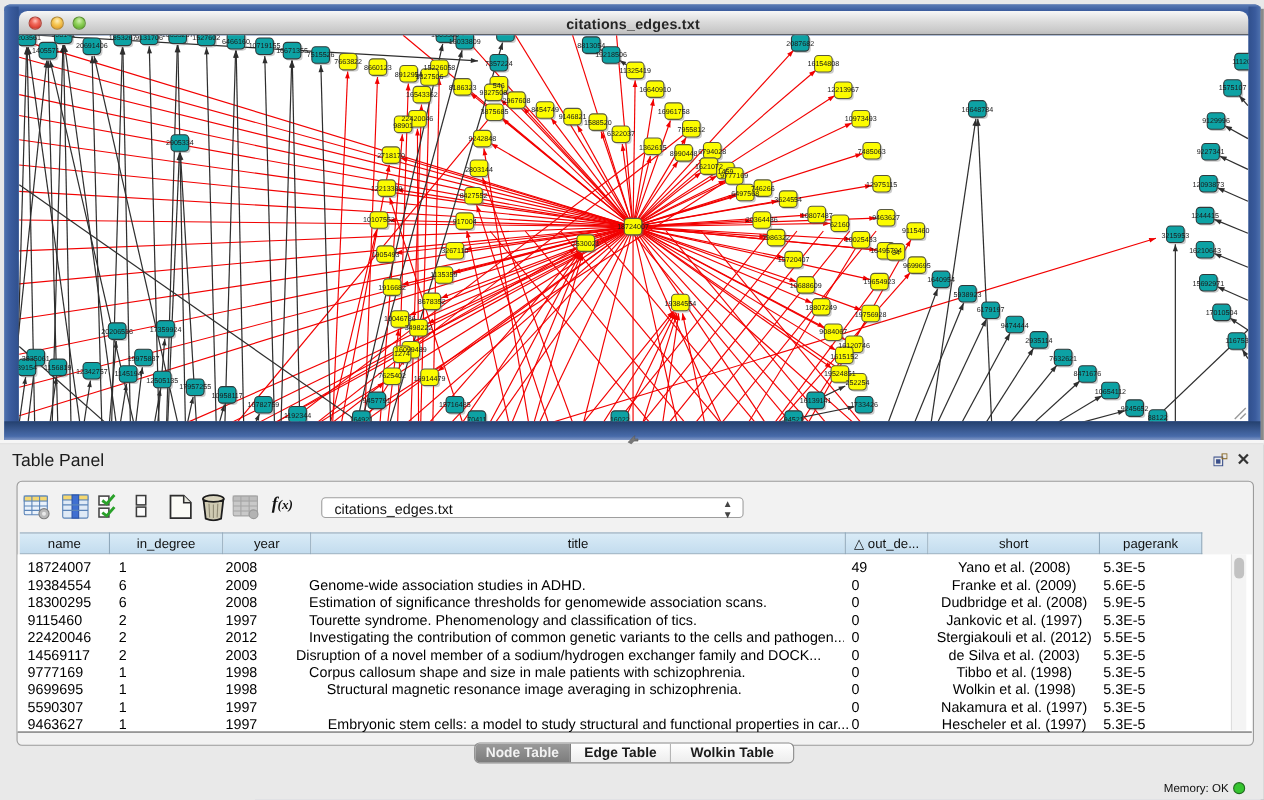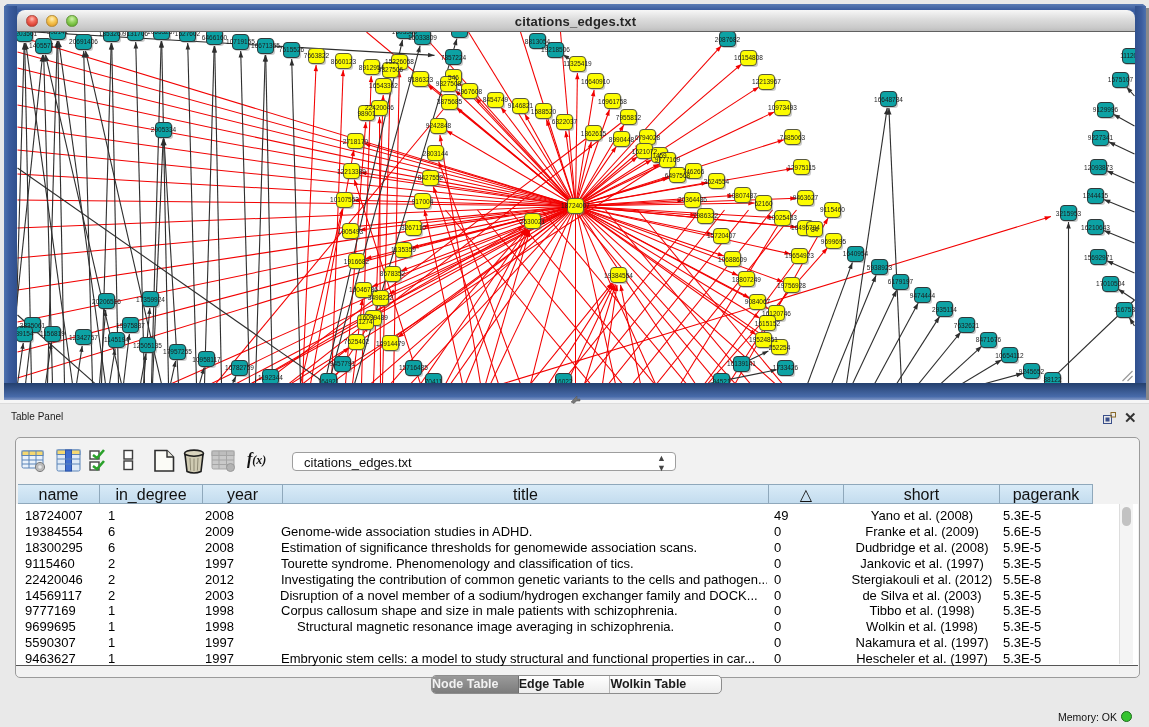--- a/index.html
+++ b/index.html
@@ -15,40 +15,40 @@
 #titlebar{left:16.5px;top:10px;width:1118px;height:22px;border-radius:8px 8px 0 0;background:linear-gradient(#f7f7f7,#dcdcdc 45%,#c9c9c9 85%,#bdbdbd);border-bottom:1px solid #616161}
 #title{left:0;top:4px;width:100%;text-align:center;font-size:13px;font-weight:700;color:#262626;letter-spacing:.2px}
 .tl{top:15px;width:11.5px;height:11.5px;border-radius:50%}
 #tlr{left:26px;background:radial-gradient(circle at 50% 30%,#ffc2ba 0%,#f26d5f 35%,#de4537 70%,#c03228 100%);border:1px solid #b04238}
 #tly{left:46px;background:radial-gradient(circle at 50% 30%,#ffeebb 0%,#f7ca58 40%,#e8a833 75%,#cf9327 100%);border:1px solid #b5892f}
 #tlg{left:66px;background:radial-gradient(circle at 50% 30%,#d2f0b0 0%,#93d35e 40%,#6cb637 75%,#5a9e2c 100%);border:1px solid #5e9334}
 #net{position:absolute;left:16.5px;top:32px}
 
 #tpanel{left:0;top:400px;width:1149px;height:327px;background:#e9e9e9}
 #tpstrip{left:0;top:0;width:1149px;height:4px;background:#f6f6f6;border-bottom:1px solid #dcdcdc}
-#tptitle{left:11px;top:11px;font-size:10px;color:#1c1c1c}
+#tptitle{left:11px;top:11px;font-size:16px;color:#1c1c1c}
 #float-ico{left:1103px;top:12px;width:13px;height:12px}
 #close-ico{left:1124px;top:9px;font-size:15px;font-weight:700;color:#333}
 #container{left:15px;top:37px;width:1125px;height:241px;background:#f2f2f2;border:1px solid #9b9b9b;border-radius:5px}
 #whitearea{left:15.5px;top:103.5px;width:1122px;height:162px;background:#ffffff;border-bottom:1px solid #555}
-.hc{position:absolute;top:84px;height:19.5px;background:linear-gradient(#d9ebf7,#c3dcee);border:1px solid #8fa8bb;border-left:none;font-size:16px;color:#111;text-align:center;line-height:19px}
+.hc{position:absolute;top:84px;height:19.5px;background:linear-gradient(#d9ebf7,#c3dcee);border:1px solid #8fa8bb;border-left:none;font-size:12px;color:#111;text-align:center;line-height:19px}
 .hc:first-of-type{border-left:1px solid #8fa8bb}
 #rowswrap{position:absolute;left:0;top:400px;width:1149px;height:327px}
 .row{position:absolute;left:0;width:1140px;height:15.9px;font-size:13px;color:#000}
 .row span{position:absolute;top:1px;white-space:nowrap}
 .row .ctr{text-align:center}
 #vsb{left:1119px;top:104px;width:14px;height:160px;background:#f4f4f4;border-left:1px solid #ddd}
 #vsbthumb{left:1122px;top:107px;width:9px;height:19px;background:#c2c2c2;border-radius:5px}
 
 .ti{position:absolute;top:49px}
 #combo{left:292px;top:52px;width:384px;height:19px;background:#fff;border:1px solid #9e9e9e;border-radius:4px;font-size:13px;color:#111;line-height:19px;padding-left:11px}
 #combo .arr{position:absolute;right:9px;top:0px;font-size:9px;color:#444;line-height:10px;text-align:center}
 
 #segs{left:431px;top:675px;width:291px;height:19px;border:1px solid #8d8d8d;border-radius:5px;background:linear-gradient(#ffffff,#ededed);overflow:hidden;display:flex}
-.seg{height:100%;font-size:12.5px;font-weight:700;color:#1b1b1b;text-align:left;line-height:17px;border-right:1px solid #b5b5b5}
+.seg{height:100%;font-size:12.5px;font-weight:700;color:#1b1b1b;text-align:center;line-height:17px;border-right:1px solid #b5b5b5}
 #seg1{width:87px;background:linear-gradient(#9a9a9a,#7c7c7c);color:#f2f2f2;border-right:1px solid #6f6f6f}
 #seg2{width:92px}
 #seg3{width:111px;border-right:none}
 #mem{left:1058px;top:711px;font-size:10.5px;color:#111}
 #memdot{left:1121px;top:711px;width:11px;height:11px;border-radius:50%;background:#35c42f;border:1px solid #1f6b1d}
 </style></head>
 <body>
 <div id="stage">
  <div class="abs" id="blueframe"></div>
  <div class="abs" id="bandtop"></div>
@@ -982,27 +982,27 @@
         <span class="ctr" style="left:844px;width:156px">Jankovic et al. (1997)</span>
 <span style="left:1003px">5.3E-5</span>
       </div>
 <div class="row" style="top:170.6px">
 <span style="left:25px">22420046</span>
         <span style="left:108px">2</span>
 <span style="left:205px">2012</span>
         <span style="left:281px;width:486px;overflow:hidden">Investigating the contribution of common genetic variants to the cells and pathogen...</span>
 <span style="left:774px">0</span>
         <span class="ctr" style="left:844px;width:156px">Stergiakouli et al. (2012)</span>
-<span style="left:1003px">5.5E-8</span>
+<span style="left:1003px">5.5E-5</span>
       </div>
 <div class="row" style="top:186.5px">
 <span style="left:25px">14569117</span>
         <span style="left:108px">2</span>
 <span style="left:205px">2003</span>
-        <span style="left:280px;width:486px;overflow:hidden">Disruption of a novel member of a sodium/hydrogen exchanger family and DOCK...</span>
+        <span style="left:269px;width:486px;overflow:hidden">Disruption of a novel member of a sodium/hydrogen exchanger family and DOCK...</span>
 <span style="left:774px">0</span>
         <span class="ctr" style="left:844px;width:156px">de Silva et al. (2003)</span>
 <span style="left:1003px">5.3E-5</span>
       </div>
 <div class="row" style="top:202.4px">
 <span style="left:25px">9777169</span>
         <span style="left:108px">1</span>
 <span style="left:205px">1998</span>
         <span style="left:281px;width:486px;overflow:hidden">Corpus callosum shape and size in male patients with schizophrenia.</span>
 <span style="left:774px">0</span>
@@ -1023,21 +1023,21 @@
         <span style="left:108px">1</span>
 <span style="left:205px">1997</span>
 <span style="left:774px">0</span>
         <span class="ctr" style="left:844px;width:156px">Nakamura et al. (1997)</span>
 <span style="left:1003px">5.3E-5</span>
       </div>
 <div class="row" style="top:250.1px">
 <span style="left:25px">9463627</span>
         <span style="left:108px">1</span>
 <span style="left:205px">1997</span>
-        <span style="left:281px;width:486px;overflow:hidden">Embryonic stem cells: a model to study structural and functional properties in car...</span>
+        <span style="left:298px;width:486px;overflow:hidden">Embryonic stem cells: a model to study structural and functional properties in car...</span>
 <span style="left:774px">0</span>
         <span class="ctr" style="left:844px;width:156px">Hescheler et al. (1997)</span>
 <span style="left:1003px">5.3E-5</span>
       </div>
     </div>
  <div class="abs" id="segs">
    <div class="seg" id="seg1">Node Table</div>
    <div class="seg" id="seg2">Edge Table</div>
    <div class="seg" id="seg3">Wolkin Table</div>
  </div>

